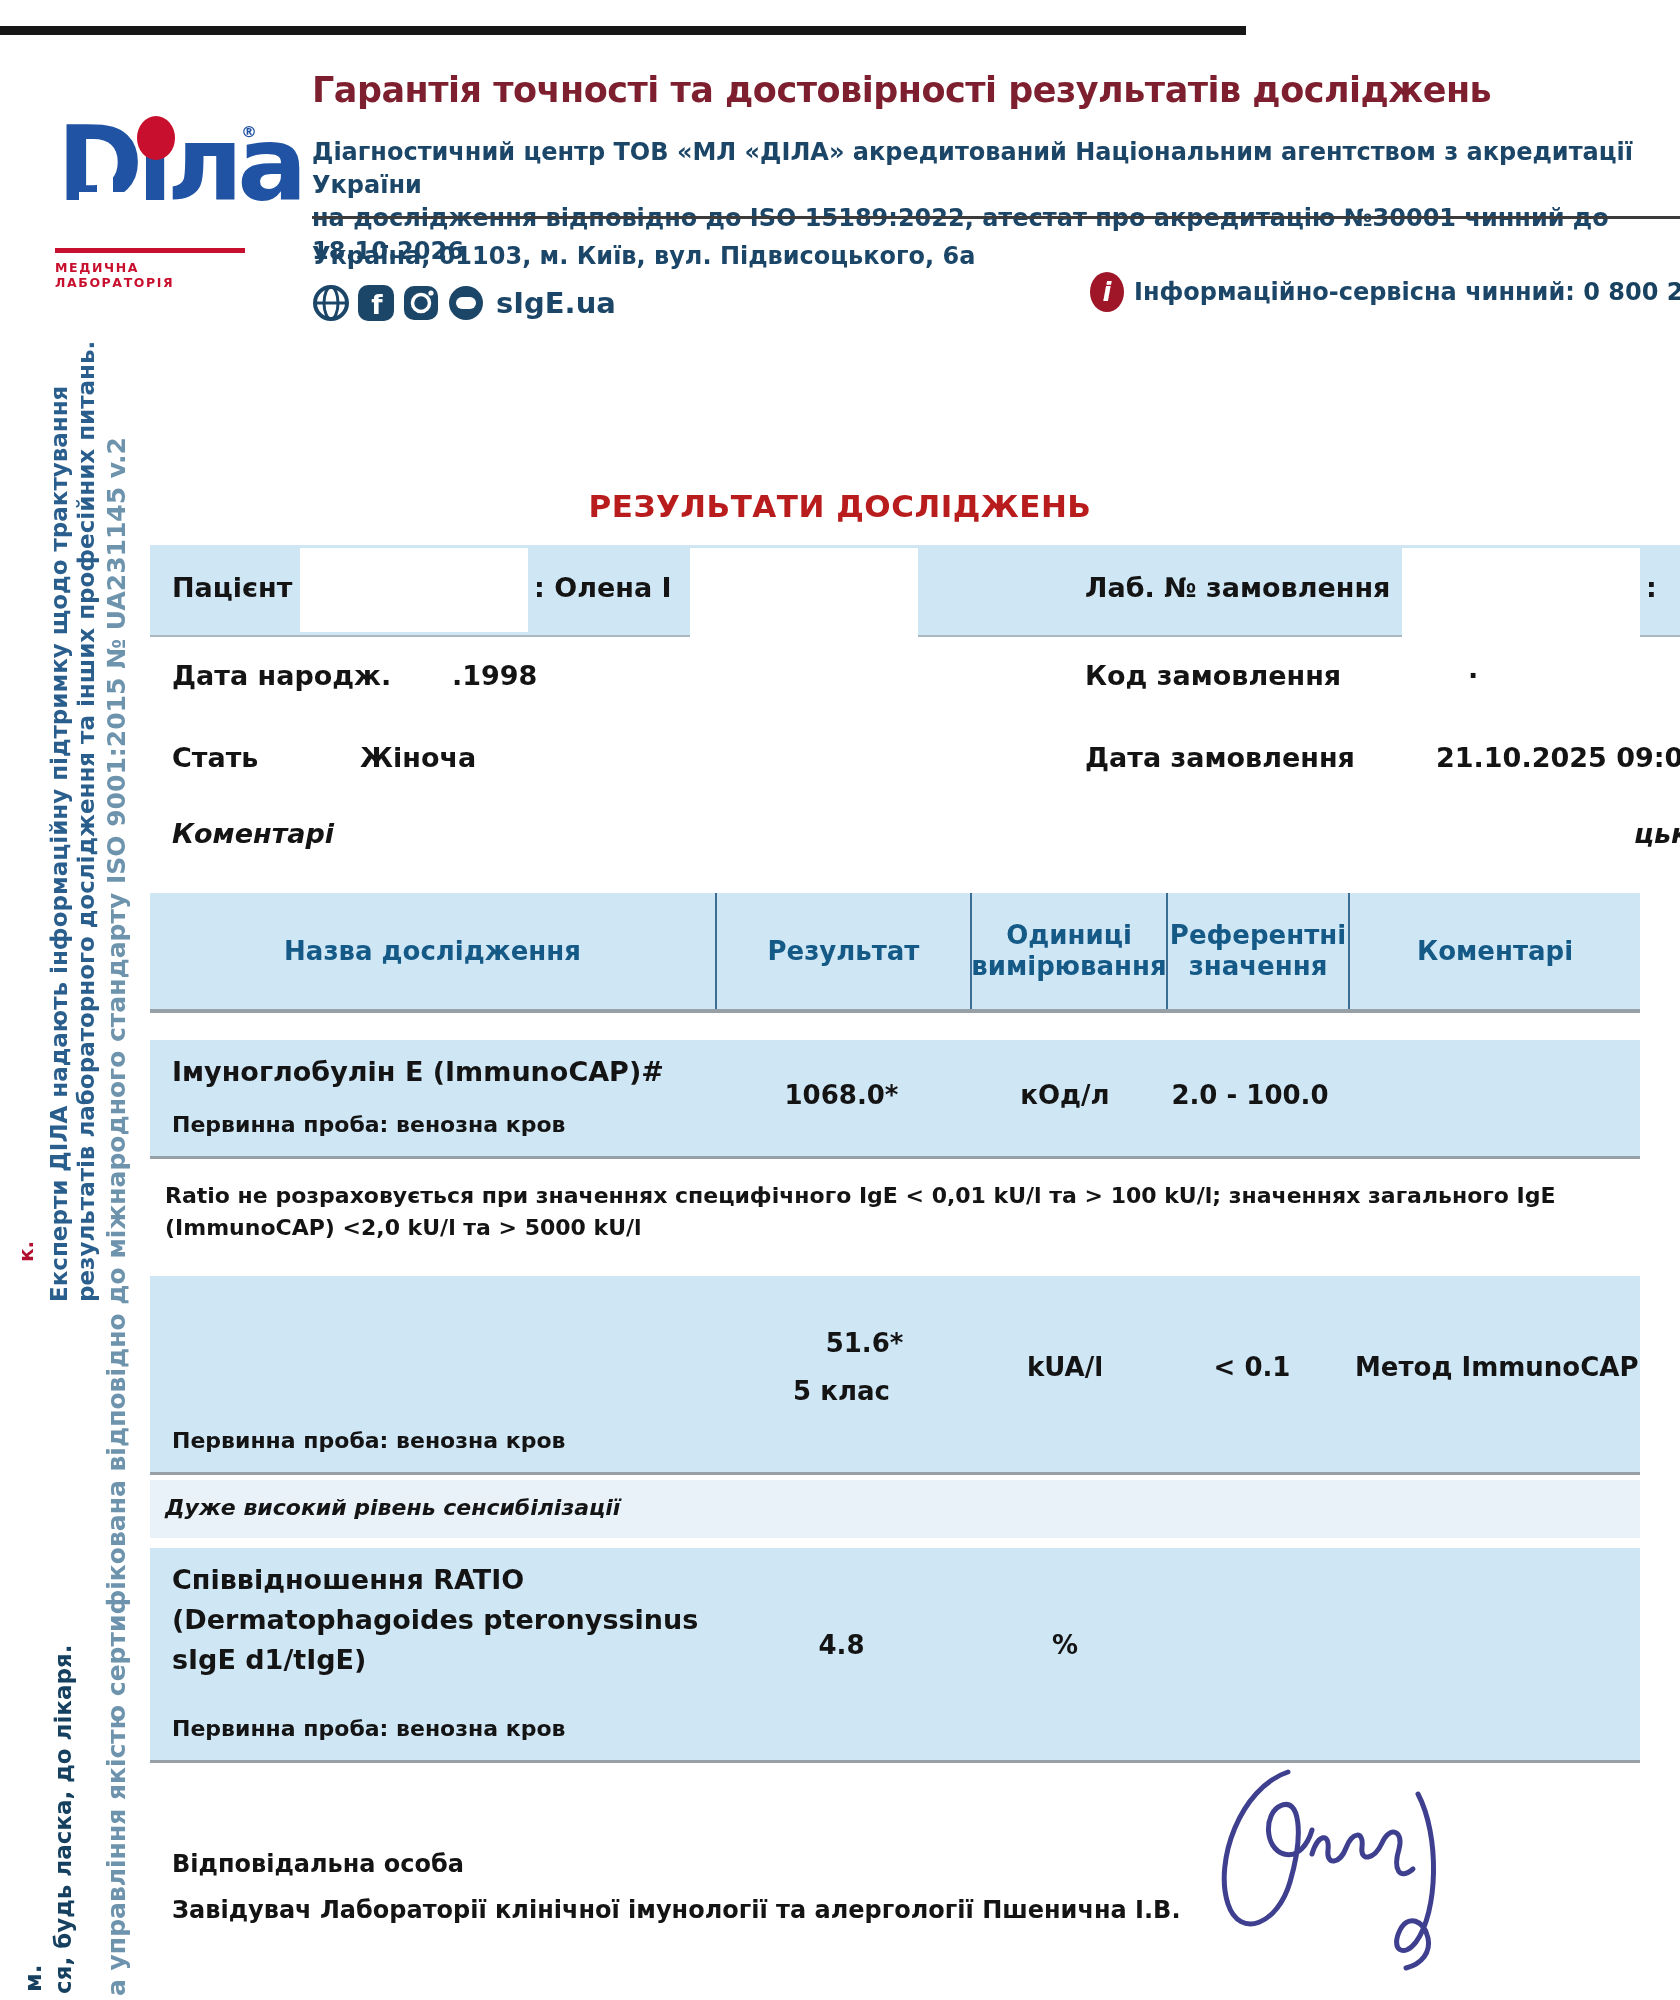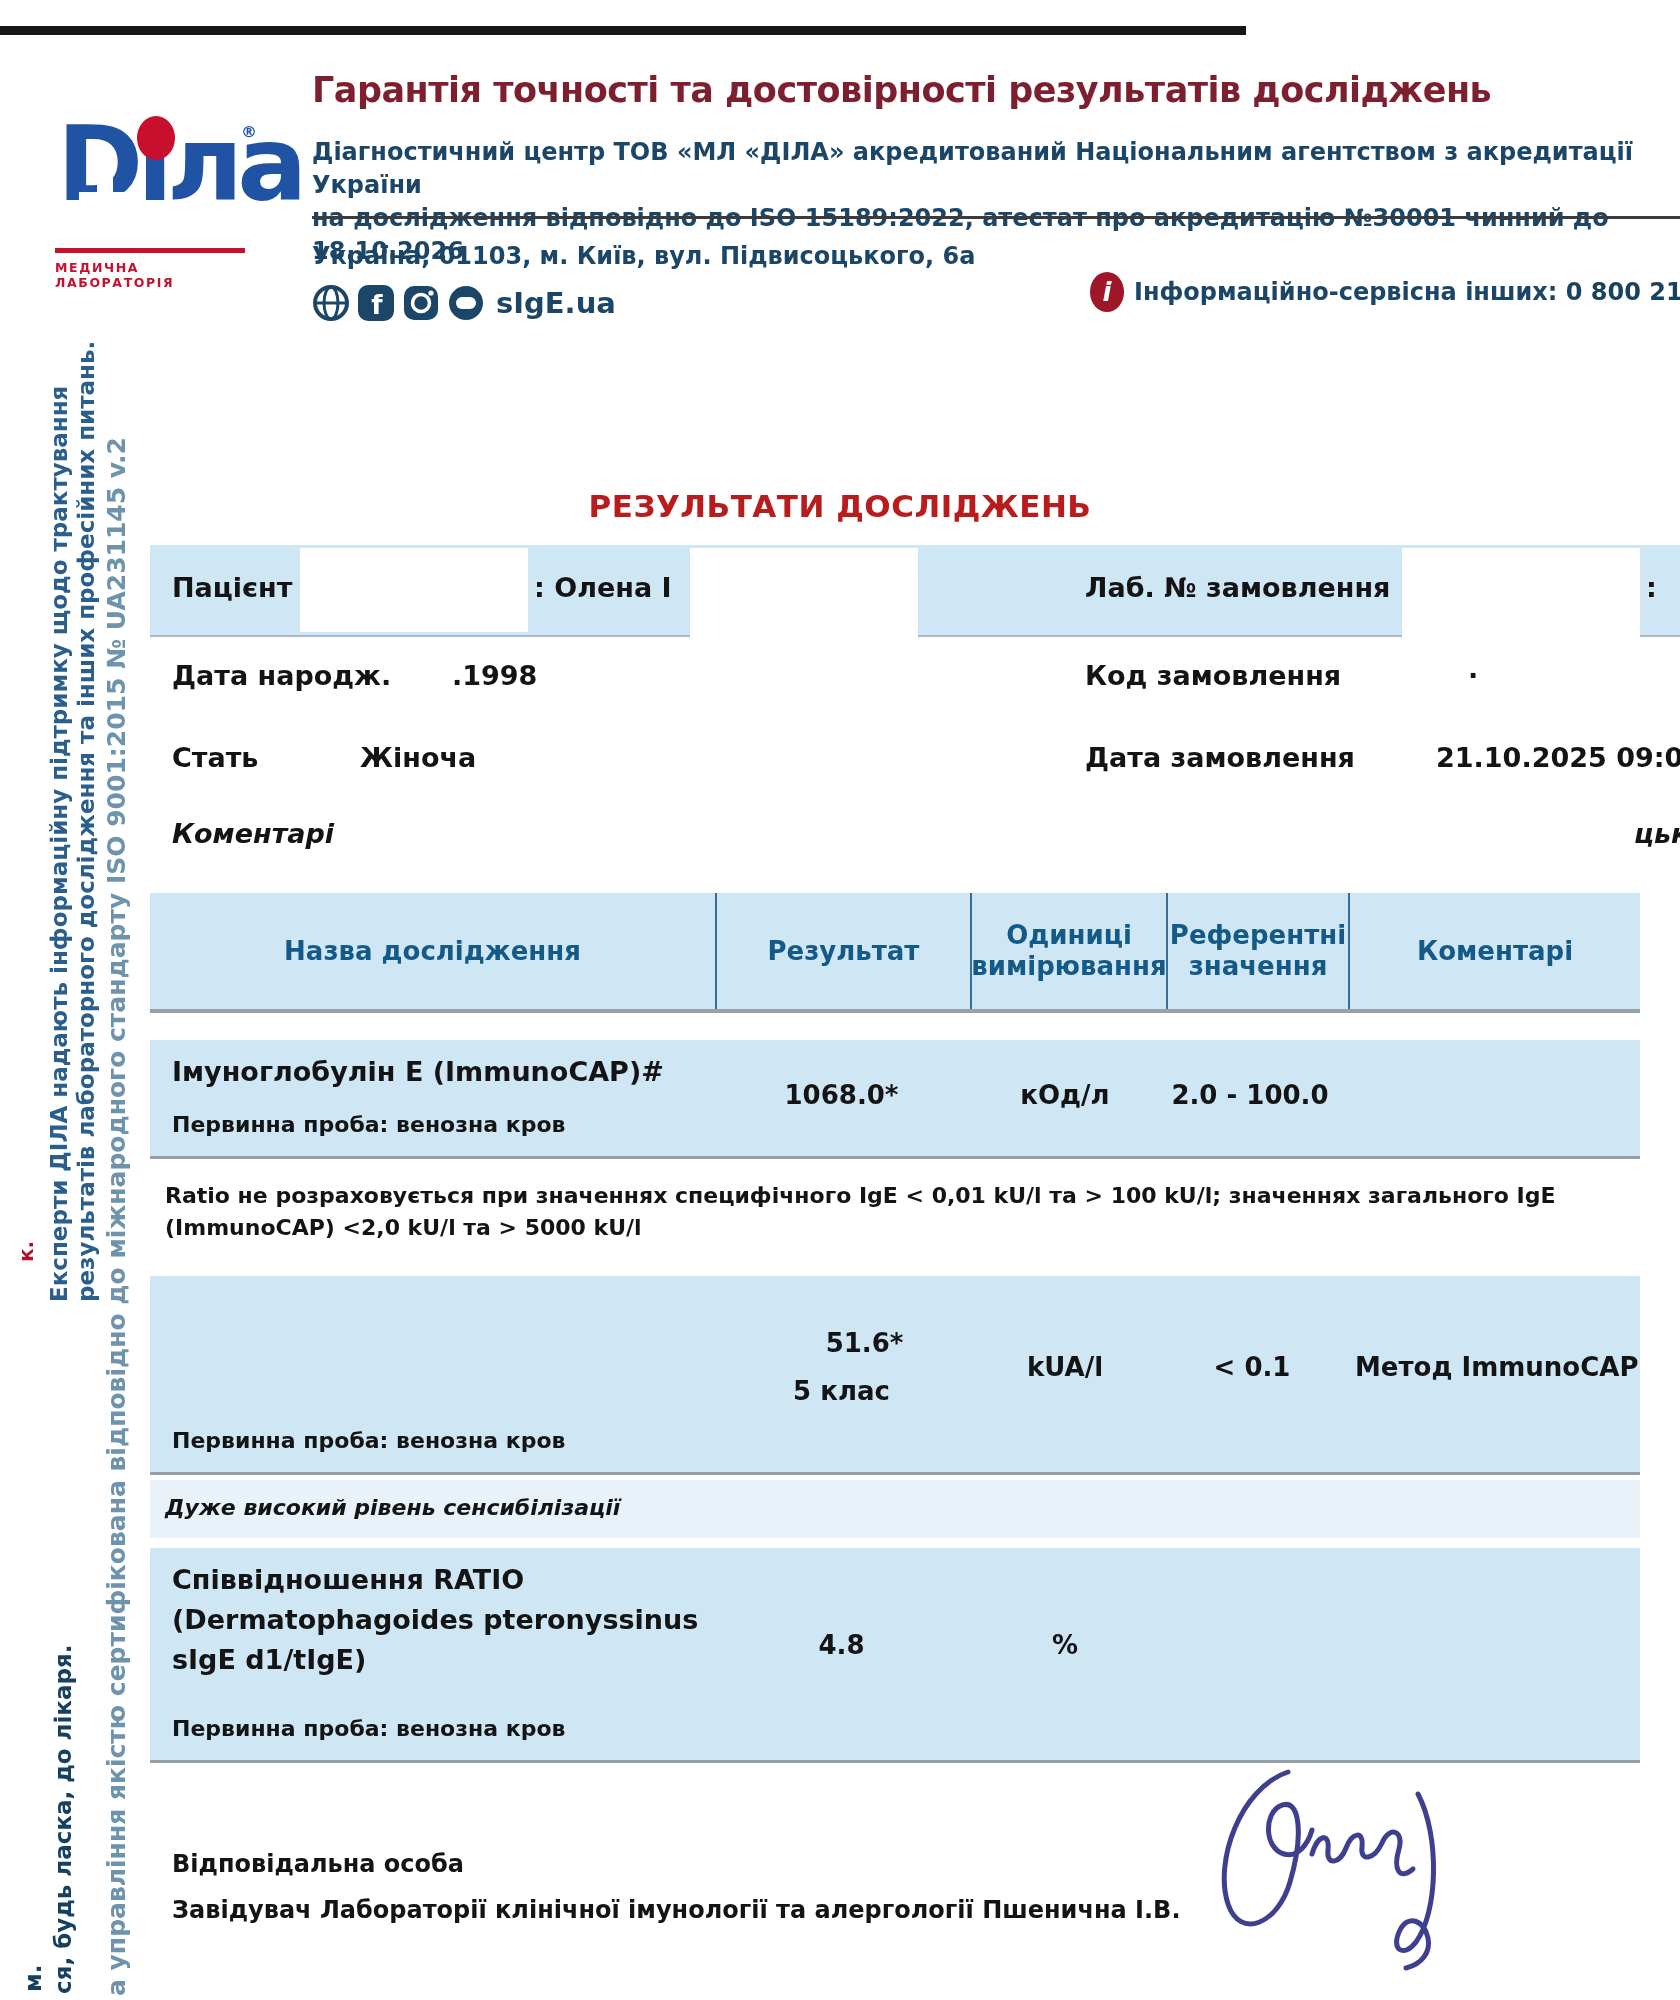--- a/index.html
+++ b/index.html
@@ -115,21 +115,21 @@
         <circle cx="19" cy="19" r="17" fill="#1c4668"></circle>
         <rect x="9" y="13" width="20" height="12" rx="6" fill="#fff"></rect>
       </svg>
   </span>
   <span class="site">sIgE.ua</span>
 </div>
 
 <div class="abs svc">
   <span class="info-ic">i</span>
   <span class="svc-txt nowrap">
-    <span>Інформаційно-сервісна інших:</span>
+    <span>Інформаційно-сервісна чинний:</span>
     <span class="svc-phone">0 800 21 78 87</span>
   </span>
 </div>
 
 <div class="rot side-support">
   <div>Експерти ДІЛА надають інформаційну підтримку щодо трактування</div>
   <div>результатів лабораторного дослідження та інших професійних питань.</div>
 </div>
 <div class="rot side-cert">а управління якістю сертифікована відповідно до міжнародного стандарту ISO 9001:2015 № UA231145 v.2</div>
 <div class="rot side-frag-doc">ся, будь ласка, до лікаря.</div>

